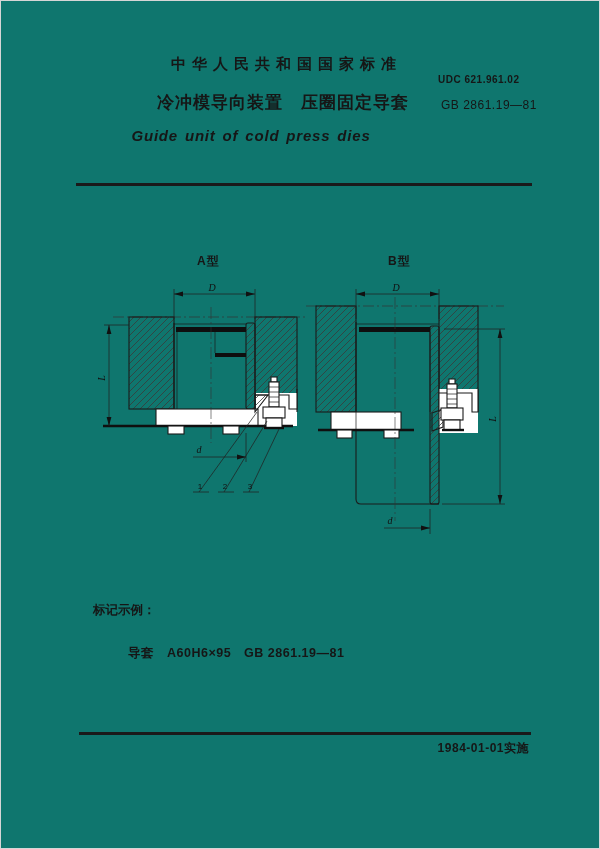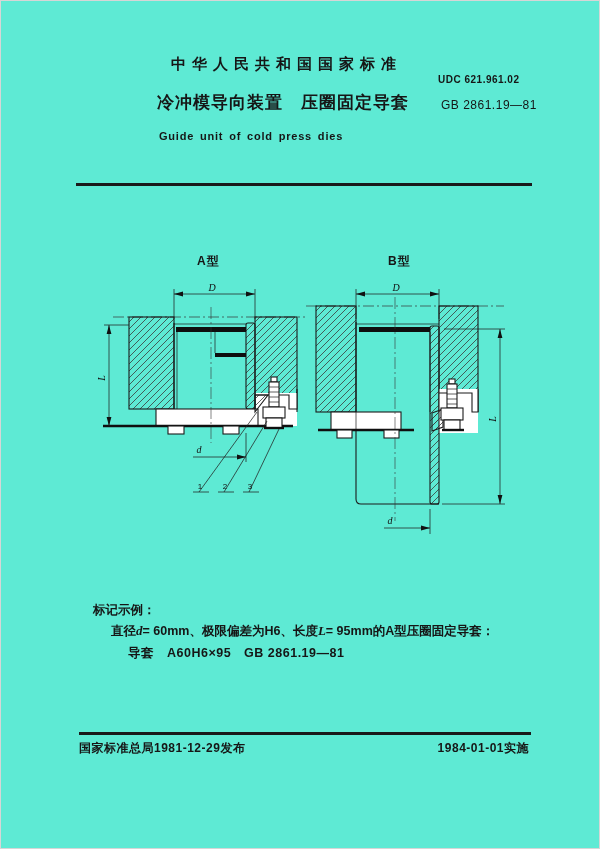--- a/index.html
+++ b/index.html
@@ -2,33 +2,33 @@
 <html><head>
 <meta charset="utf-8">
 <style>
   * { box-sizing: border-box; margin: 0; padding: 0; }
   html, body { background: #ffffff; }
   body { font-family: "Liberation Sans", sans-serif; color: #161616; }
   .page {
     position: relative;
     width: 600px;
     height: 849px;
-    background: #5eead4;
+    background: #0f766e;
     border: 1px solid #d6d6d6;
     overflow: hidden;
   }
   .abs { position: absolute; }
 
   
   .std-name   { left: 170px; top: 54px;  font-size: 15px; font-weight: bold; letter-spacing: 6px; white-space: nowrap; }
   .udc        { left: 437px; top: 58px;  font-size: 10px; font-weight: bold; letter-spacing: 0.5px; margin-top: 15px; }
   .title-cn   { left: 132px; top: 90px;  font-size: 17px; font-weight: bold; letter-spacing: 1px; white-space: nowrap; margin-left: 24px; }
   .gb-no      { left: 440px; top: 97px;  font-size: 12px; font-weight: normal; letter-spacing: 0.5px; text-align: right; }
   .en-block   { left: 125px; top: 125px; width: 250px; text-align: center; }
-  .en-line    { font-size: 11px; font-weight: bold; letter-spacing: 0.8px; line-height: 20px; word-spacing: 2px; }
+  .en-line    { font-size: 15px; font-weight: bold; letter-spacing: 0.8px; line-height: 20px; word-spacing: 2px; font-style: italic; }
   .rule-top   { left: 75px;  top: 182px; width: 456px; height: 2.5px; background: #1a1a1a; }
 
   
   .fig-label  { font-size: 12px; font-weight: bold; letter-spacing: 1px; }
   .fig-label-a{ left: 196px; top: 252px; }
   .fig-label-b{ left: 387px; top: 252px; }
 
   
   svg { position: absolute; overflow: visible; }
   .svg-a { left: 92px;  top: 280px; }
@@ -227,20 +227,18 @@
 
     <g>
       <line class="dm" x1="126" y1="228" x2="126" y2="253"></line>
       <line class="dm" x1="80" y1="247" x2="126" y2="247"></line>
       <polygon class="ar" points="126,247 117,244.6 117,249.4"></polygon>
       <text class="dim" x="86" y="243" text-anchor="middle">d</text>
     </g>
   </svg>
 
   <div class="abs mk-heading">标记示例：</div>
-  <div class="abs mk-spec"><span>直径</span><span class="var">d</span><span>= 60mm、极限偏差为H6、长度</span><span class="var">L</span><span>= 95mm的A型压圈固定导套：</span></div>
   <div class="abs mk-desig">导套　A60H6×95　GB 2861.19—81</div>
 
   <div class="abs footer-rule"></div>
-  <div class="abs footer-left">国家标准总局1981-12-29发布</div>
   <div class="abs footer-right">1984-01-01实施</div>
 
 </div>
 
 </body></html>

